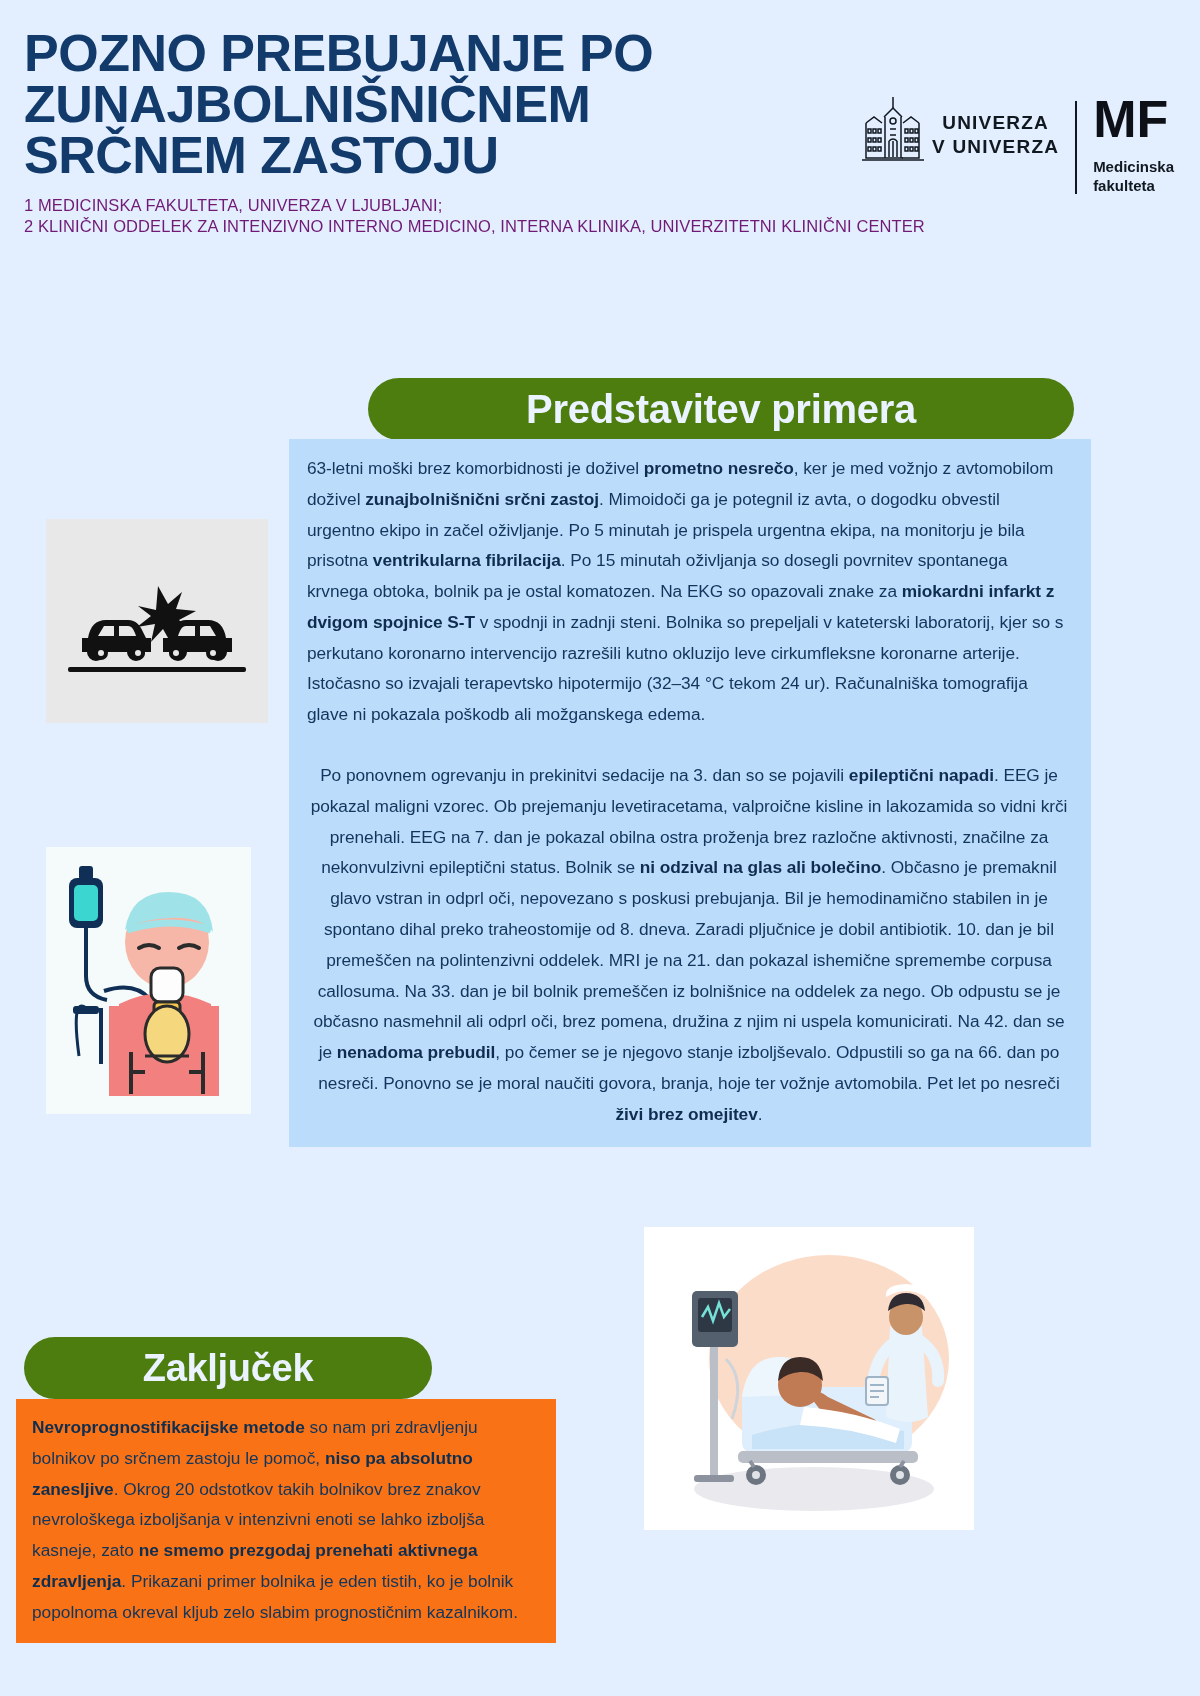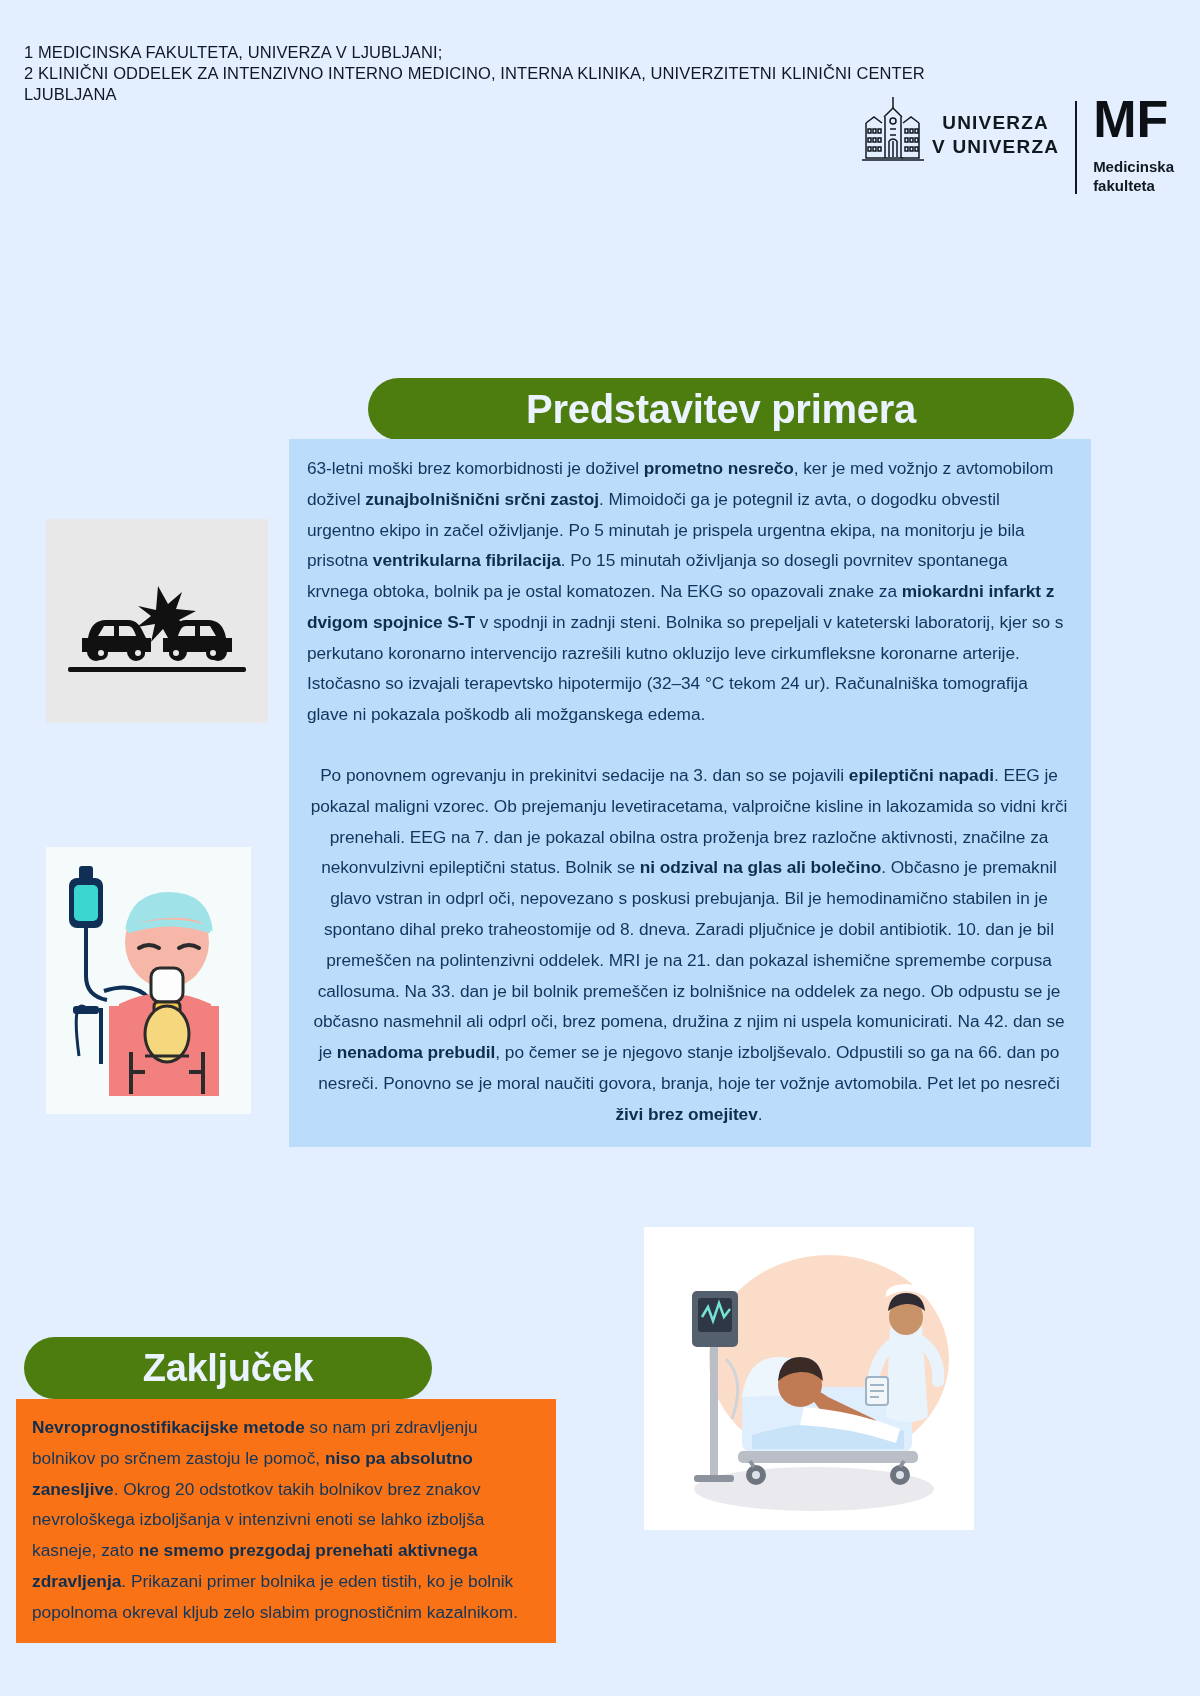--- a/index.html
+++ b/index.html
@@ -42,21 +42,21 @@
     font-size: 15px;
     font-weight: 800;
     vertical-align: baseline;
     position: relative;
     top: 3px;
   }
   .affiliations {
     margin-top: 14px;
     font-size: 16.5px;
     line-height: 1.28;
-    color: #0f172a;
+    color: #701a75;
     letter-spacing: 0.1px;
     max-width: 1160px;
   }
   .affil-line { display: block; }
 
   
   .logo-block {
     position: absolute;
     right: 26px;
     top: 95px;
@@ -199,26 +199,30 @@
     display: flex;
     align-items: center;
     justify-content: center;
   }
 </style>
 </head>
 <body>
 
 <div class="header">
 
+  <h1 class="poster-title">
+    <span class="tline">POZNO PREBUJANJE PO</span>
+    <span class="tline">ZUNAJBOLNIŠNIČNEM</span>
+    <span class="tline">SRČNEM ZASTOJU</span>
+  </h1>
 
 
   <div class="affiliations">
     <span class="affil-line">1 MEDICINSKA FAKULTETA, UNIVERZA V LJUBLJANI;</span>
     <span class="affil-line">2 KLINIČNI ODDELEK ZA INTENZIVNO INTERNO MEDICINO, INTERNA KLINIKA, UNIVERZITETNI KLINIČNI CENTER</span>
-    <span class="affil-line">LJUBLJANA</span>
   </div>
 </div>
 
 <div class="logo-block">
   <div class="logo-left">
     <span class="logo-bldg">
       <svg width="78" height="68" viewBox="0 0 78 68" fill="none" stroke="#111820" stroke-width="1.5">
         <line x1="39" y1="2" x2="39" y2="14"></line>
         <path d="M30 22 L39 13 L48 22"></path>
         <path d="M31 22 L31 63 M47 22 L47 63"></path>

